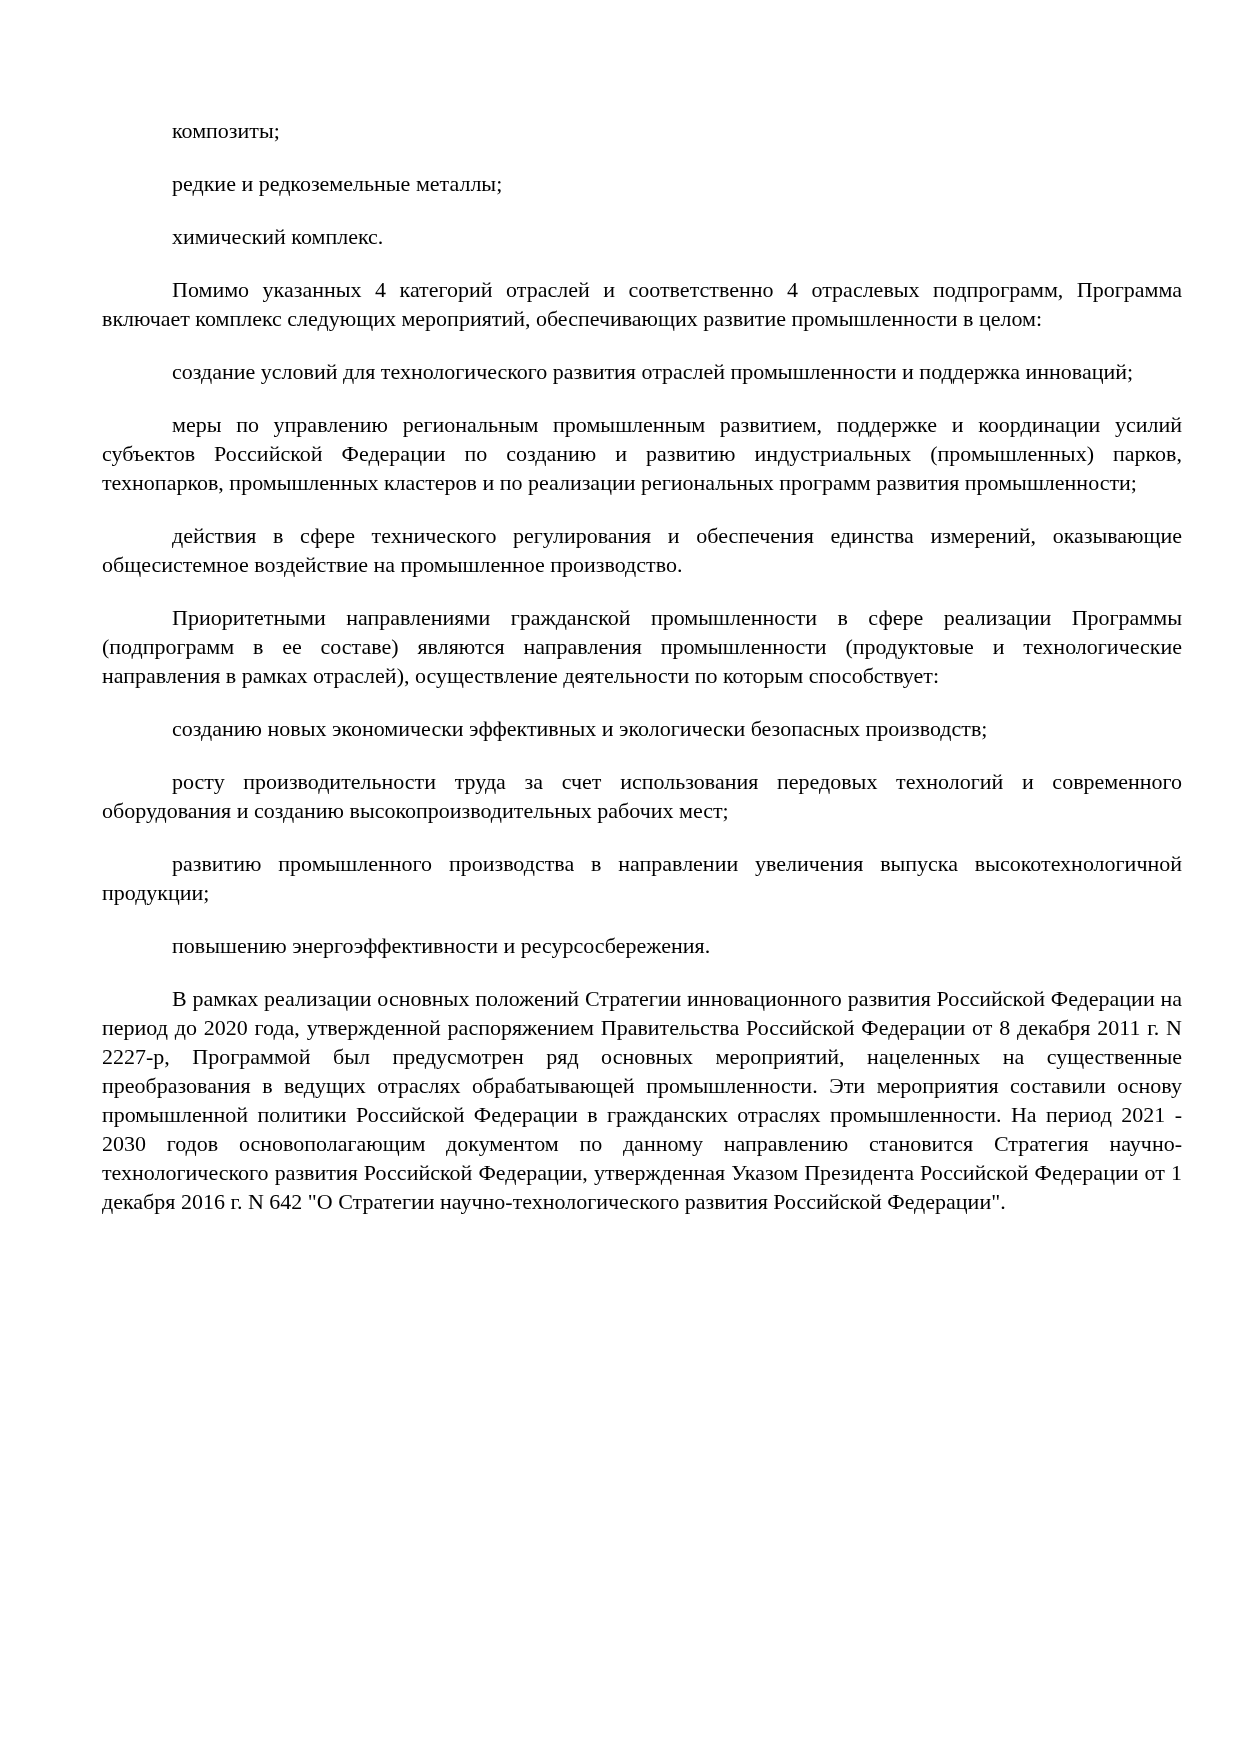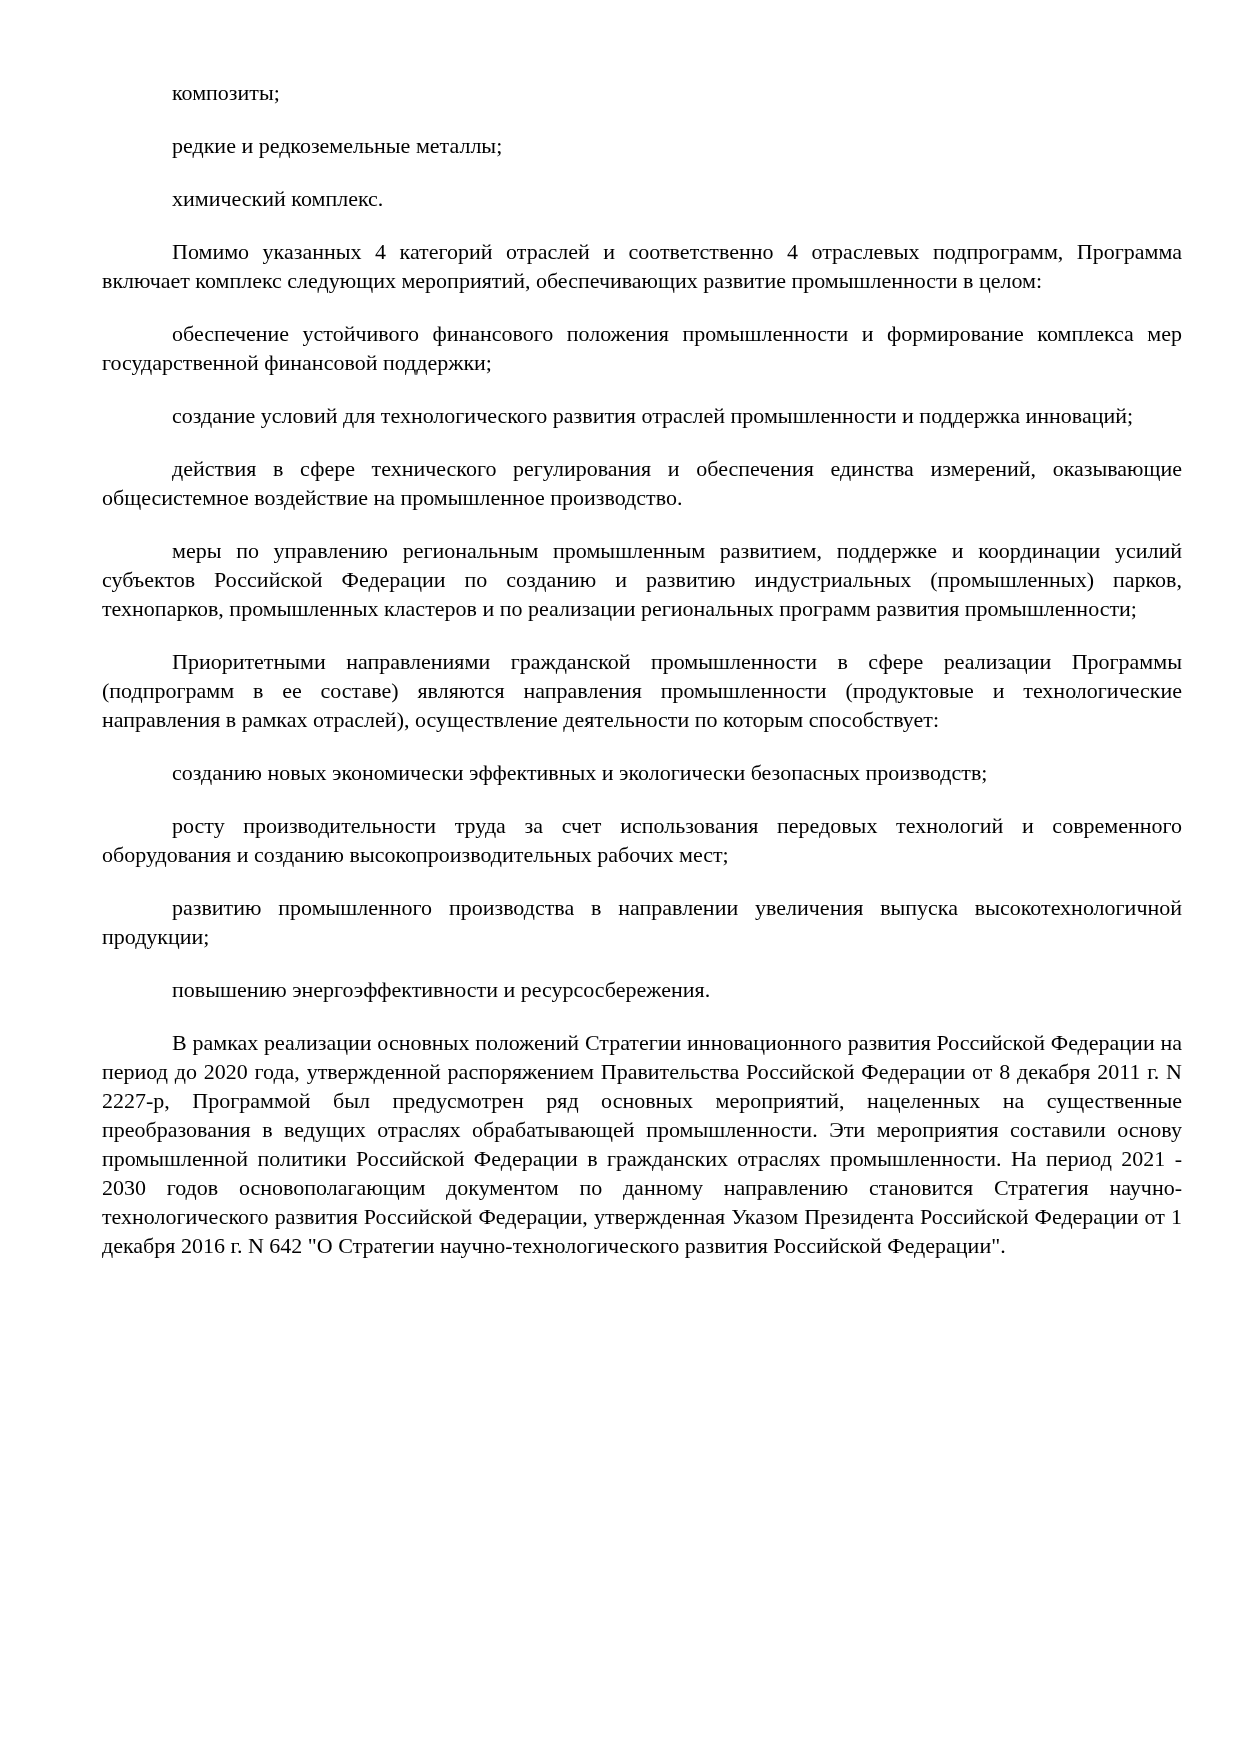--- a/index.html
+++ b/index.html
@@ -10,21 +10,21 @@
   .page {
     position: relative;
     width: 1240px;
     height: 1754px;
     background: #ffffff;
     color: #000000;
     font-family: "Liberation Serif", "DejaVu Serif", serif;
     font-size: 22px;
     line-height: 29px;
     box-sizing: border-box;
-    padding: 78px 58px 40px 102px;
+    padding: 116px 58px 40px 102px;
     overflow: hidden;
   }
   .para {
     margin: 0 0 24px 0;
     text-align: justify;
     text-align-last: left;
     text-indent: 70px;
     hyphens: none;
     -webkit-hyphens: none;
     word-break: normal;
@@ -34,23 +34,22 @@
   }
 </style>
 </head>
 <body>
 
 <div class="page">
   <p class="para">композиты;</p>
   <p class="para">редкие и редкоземельные металлы;</p>
   <p class="para">химический комплекс.</p>
   <p class="para">Помимо указанных 4 категорий отраслей и соответственно 4 отраслевых подпрограмм, Программа включает комплекс следующих мероприятий, обеспечивающих развитие промышленности в целом:</p>
-  <p class="para">обеспечение устойчивого финансового положения промышленности и формирование комплекса мер государственной финансовой поддержки;</p>
   <p class="para">создание условий для технологического развития отраслей промышленности и поддержка инноваций;</p>
+  <p class="para">меры по управлению региональным промышленным развитием, поддержке и координации усилий субъектов Российской Федерации по созданию и развитию индустриальных (промышленных) парков, технопарков, промышленных кластеров и по реализации региональных программ развития промышленности;</p>
   <p class="para">действия в сфере технического регулирования и обеспечения единства измерений, оказывающие общесистемное воздействие на промышленное производство.</p>
-  <p class="para">меры по управлению региональным промышленным развитием, поддержке и координации усилий субъектов Российской Федерации по созданию и развитию индустриальных (промышленных) парков, технопарков, промышленных кластеров и по реализации региональных программ развития промышленности;</p>
   <p class="para">Приоритетными направлениями гражданской промышленности в сфере реализации Программы (подпрограмм в ее составе) являются направления промышленности (продуктовые и технологические направления в рамках отраслей), осуществление деятельности по которым способствует:</p>
   <p class="para">созданию новых экономически эффективных и экологически безопасных производств;</p>
   <p class="para">росту производительности труда за счет использования передовых технологий и современного оборудования и созданию высокопроизводительных рабочих мест;</p>
   <p class="para">развитию промышленного производства в направлении увеличения выпуска высокотехнологичной продукции;</p>
   <p class="para">повышению энергоэффективности и ресурсосбережения.</p>
   <p class="para">В рамках реализации основных положений Стратегии инновационного развития Российской Федерации на период до 2020 года, утвержденной распоряжением Правительства Российской Федерации от 8 декабря 2011 г. N 2227-р, Программой был предусмотрен ряд основных мероприятий, нацеленных на существенные преобразования в ведущих отраслях обрабатывающей промышленности. Эти мероприятия составили основу промышленной политики Российской Федерации в гражданских отраслях промышленности. На период 2021 - 2030 годов основополагающим документом по данному направлению становится Стратегия научно-технологического развития Российской Федерации, утвержденная Указом Президента Российской Федерации от 1 декабря 2016 г. N 642 "О Стратегии научно-технологического развития Российской Федерации".</p>
 </div>
 
 </body></html>

